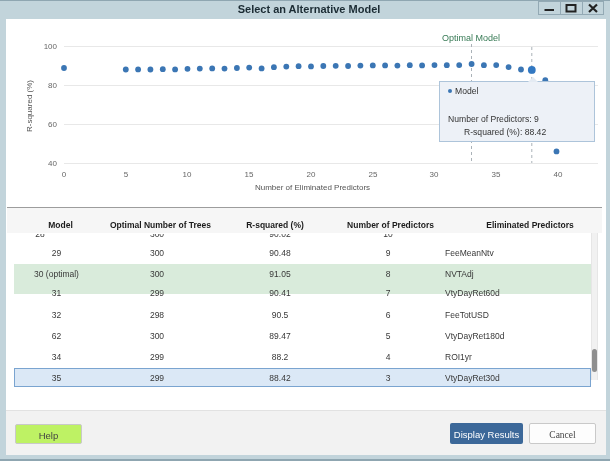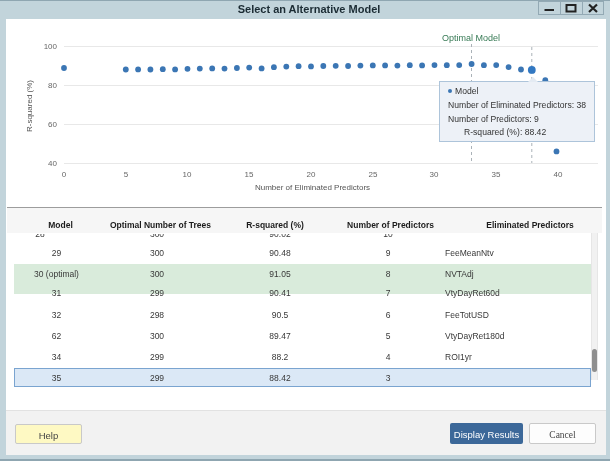--- a/index.html
+++ b/index.html
@@ -31,21 +31,21 @@
 .cell { position:absolute; top:0; height:22px; line-height:22px; font-size:8.5px; color:#383838; text-align:center; white-space:nowrap; }
 .cell.le { text-align:left; }
 .rowclip { position:absolute; left:7px; top:233.5px; width:584px; height:4.5px; overflow:hidden; }
 .green { background:#d9ebdb; } .green .cell { height:20px; line-height:20px; }
 .sel { background:#dbe8f6; border:1px solid #7aa4d0; } .sel .cell { height:18px; line-height:18px; }
 
 .sbtrack { position:absolute; left:590.5px; top:233px; width:7px; height:147px; background:#f1f1f1; border-left:1px solid #e6e6e6; border-right:1px solid #e6e6e6; }
 .sbthumb { position:absolute; left:591.5px; top:349px; width:5px; height:23px; background:#8f8f8f; border-radius:2.5px; }
 
 .btn { position:absolute; font-size:9.5px; text-align:center; border-radius:2px; }
-#help { left:15px; top:424px; width:67px; height:20px; background:#fef9c3; border:1px solid #c9c9c9; color:#444; line-height:21px; }
+#help { left:15px; top:424px; width:67px; height:20px; background:#bef264; border:1px solid #c9c9c9; color:#444; line-height:21px; }
 #disp { left:450px; top:423px; width:73px; height:21px; background:#3c6899; color:#fff; line-height:23px; }
 #cancel { left:529px; top:423px; width:67px; height:21px; background:#fdfdfd; border:1px solid #c9c9c9; color:#444; line-height:22px;font-family:Liberation Serif, serif; }
 </style>
 </head>
 <body>
 <div id="win">
   <div class="titlebar">Select an Alternative Model</div>
   <div class="winbtns">
     <div class="winbtn">
         <svg width="20" height="12" viewBox="0 0 20 12" style="position:absolute;left:0;top:0;">
@@ -142,21 +142,20 @@
       <circle cx="531.8" cy="69.9" r="3.9" fill="#3278c2"></circle>
       <g fill="#3b76b4">
       <circle cx="545.3" cy="80.2" r="2.9"></circle>
       <circle cx="556.5" cy="151.4" r="2.9"></circle>
     </g>
   </svg>
 
   <div class="tip">
     <div class="tail"></div>
     <div class="tl" style="top:4px;"><span class="dot"></span>Model</div>
-    <div class="tl" style="top:18px;">Number of Eliminated Predictors: 38</div>
     <div class="tl" style="top:31.5px;">Number of Predictors: 9</div>
     <div class="tl" style="top:45px;margin-left:16px;">R-squared (%): 88.42</div>
   </div>
 
   <div class="t-topline"></div>
   <div class="t-head">
     <div class="th" style="left:21.5px; width:64px;">Model</div>
     <div class="th" style="left:93.5px; width:120px;">Optimal Number of Trees</div>
     <div class="th" style="left:228px; width:80px;">R-squared (%)</div>
     <div class="th" style="left:333.5px; width:100px;">Number of Predictors</div>
@@ -210,19 +209,20 @@
     <div class="cell" style="left:111px; width:64px;">299</div>
     <div class="cell" style="left:234px; width:64px;">88.2</div>
     <div class="cell" style="left:342px; width:64px;">4</div>
     <div class="cell le" style="left:431px; width:140px;">ROI1yr</div>
   </div>
   <div class="row sel" style="top:368px; height:19px;">
     <div class="cell" style="left:9.5px; width:64px;">35</div>
     <div class="cell" style="left:110px; width:64px;">299</div>
     <div class="cell" style="left:233px; width:64px;">88.42</div>
     <div class="cell" style="left:341px; width:64px;">3</div>
+    <div class="cell le" style="left:430px; width:140px;">VtyDayRet30d</div>
   </div>
   <div class="sbtrack"></div>
   <div class="sbthumb"></div>
   <div class="btn" id="help">Help</div>
   <div class="btn" id="disp">Display Results</div>
   <div class="btn" id="cancel">Cancel</div>
 </div>
 
 </body></html>

